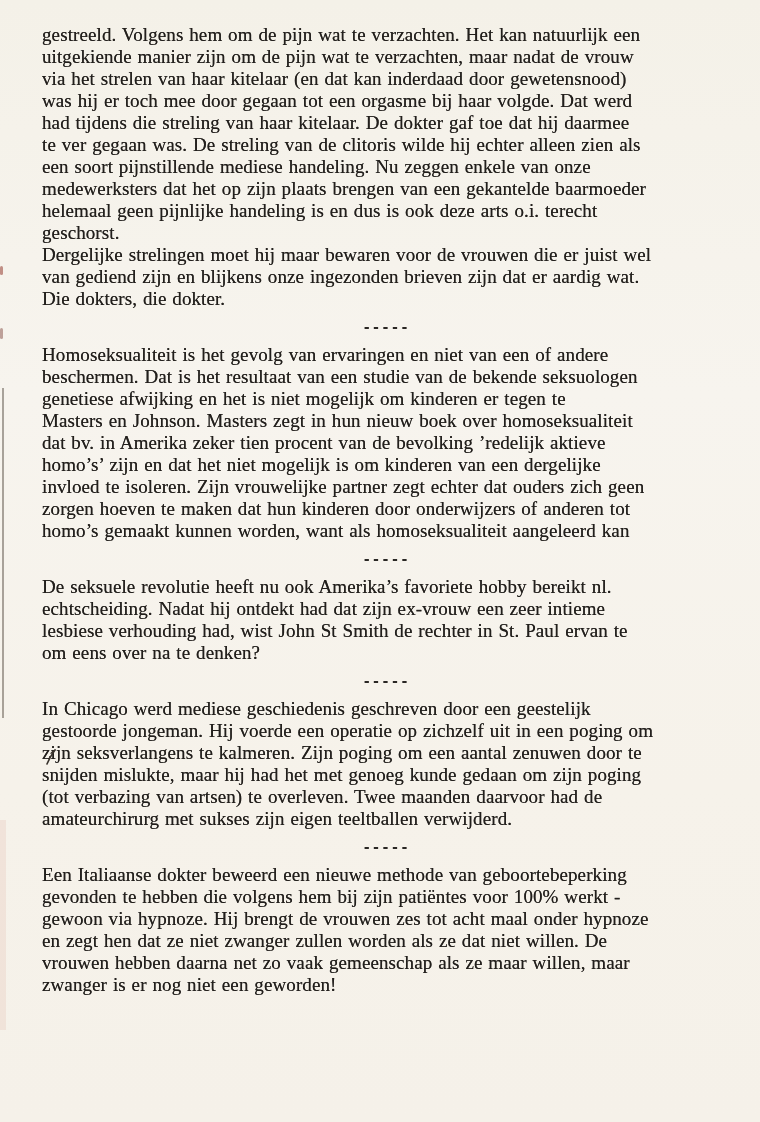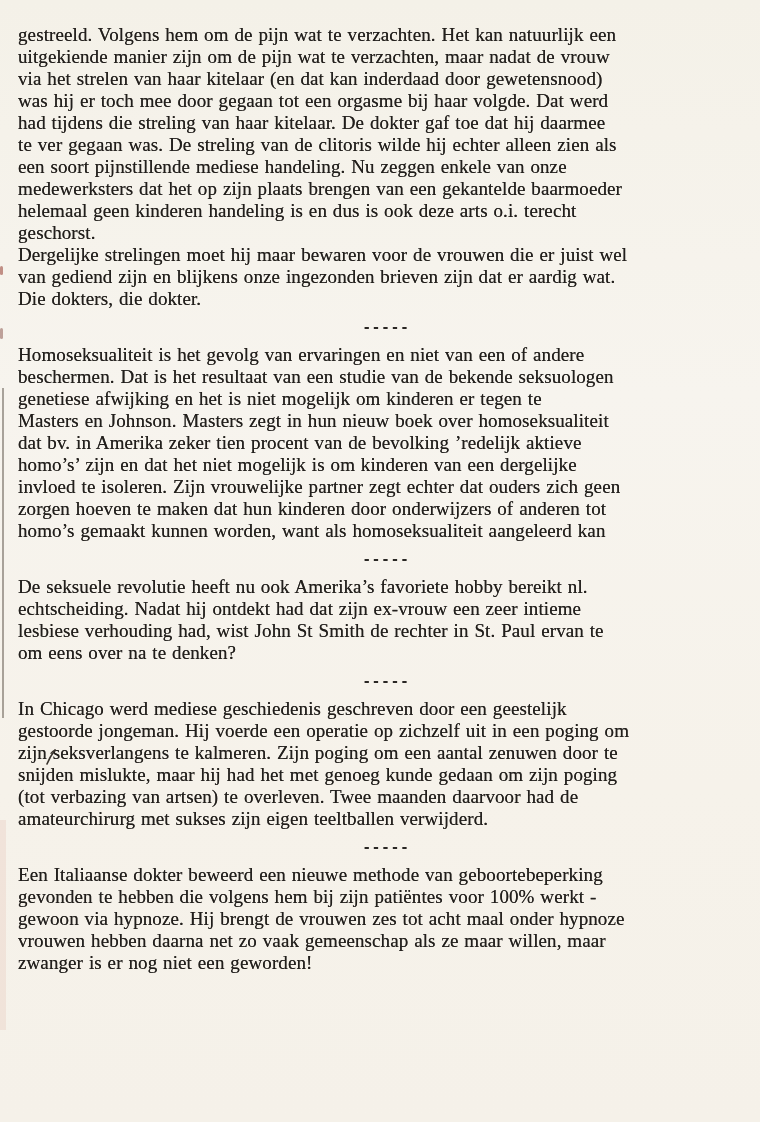--- a/index.html
+++ b/index.html
@@ -24,20 +24,21 @@
     line-height: 22px;
     letter-spacing: 0.1px;
     word-spacing: 1px;
   }
   .paragraph { margin: 0; }
   .line {
     height: 22px;
     white-space: nowrap;
     
     text-shadow: 0 0 0.4px rgba(30,28,25,0.8);
+    margin-left: 24px;
   }
   .separator {
     height: 34px;
     display: flex;
     align-items: center;
     justify-content: center;
   }
   .separator span {
     font-family: "DejaVu Sans Mono", monospace;
     font-size: 14px;
@@ -99,21 +100,21 @@
   <main class="text-column" style="color: rgb(34, 31, 28);">
       <div class="paragraph">
         <div class="line">gestreeld. Volgens hem om de pijn wat te verzachten. Het kan natuurlijk een</div>
         <div class="line">uitgekiende manier zijn om de pijn wat te verzachten, maar nadat de vrouw</div>
         <div class="line">via het strelen van haar kitelaar (en dat kan inderdaad door gewetensnood)</div>
         <div class="line">was hij er toch mee door gegaan tot een orgasme bij haar volgde. Dat werd</div>
         <div class="line">had tijdens die streling van haar kitelaar. De dokter gaf toe dat hij daarmee</div>
         <div class="line">te ver gegaan was. De streling van de clitoris wilde hij echter alleen zien als</div>
         <div class="line">een soort pijnstillende mediese handeling. Nu zeggen enkele van onze</div>
         <div class="line">medewerksters dat het op zijn plaats brengen van een gekantelde baarmoeder</div>
-        <div class="line">helemaal geen kinderen handeling is en dus is ook deze arts o.i. terecht</div>
+        <div class="line">helemaal geen pijnlijke handeling is en dus is ook deze arts o.i. terecht</div>
         <div class="line">geschorst.</div>
       </div>
       <div class="paragraph">
         <div class="line">Dergelijke strelingen moet hij maar bewaren voor de vrouwen die er juist wel</div>
         <div class="line">van gediend zijn en blijkens onze ingezonden brieven zijn dat er aardig wat.</div>
         <div class="line">Die dokters, die dokter.</div>
       </div>
       <div class="separator">
         <span>-----</span>
       </div>
@@ -148,20 +149,21 @@
         <div class="line">(tot verbazing van artsen) te overleven. Twee maanden daarvoor had de</div>
         <div class="line">amateurchirurg met sukses zijn eigen teeltballen verwijderd.</div>
       </div>
       <div class="separator">
         <span>-----</span>
       </div>
       <div class="paragraph">
         <div class="line">Een Italiaanse dokter beweerd een nieuwe methode van geboortebeperking</div>
         <div class="line">gevonden te hebben die volgens hem bij zijn patiëntes voor 100% werkt -</div>
         <div class="line">gewoon via hypnoze. Hij brengt de vrouwen zes tot acht maal onder hypnoze</div>
+        <div class="line">en zegt hen dat ze niet zwanger zullen worden als ze dat niet willen. De</div>
         <div class="line">vrouwen hebben daarna net zo vaak gemeenschap als ze maar willen, maar</div>
         <div class="line">zwanger is er nog niet een geworden!</div>
       </div>
     </main>
 
   <svg class="pen-mark" width="16" height="18" viewBox="0 0 16 18">
     <path d="M3 16 C5 11, 8 6, 11 2" stroke="#3a342e" stroke-width="1.6" fill="none" stroke-linecap="round"></path>
     <path d="M11 2 C9.4 2.6, 7.9 3.8, 7 5.4" stroke="#3a342e" stroke-width="1.3" fill="none" stroke-linecap="round"></path>
   </svg>
 </div>

